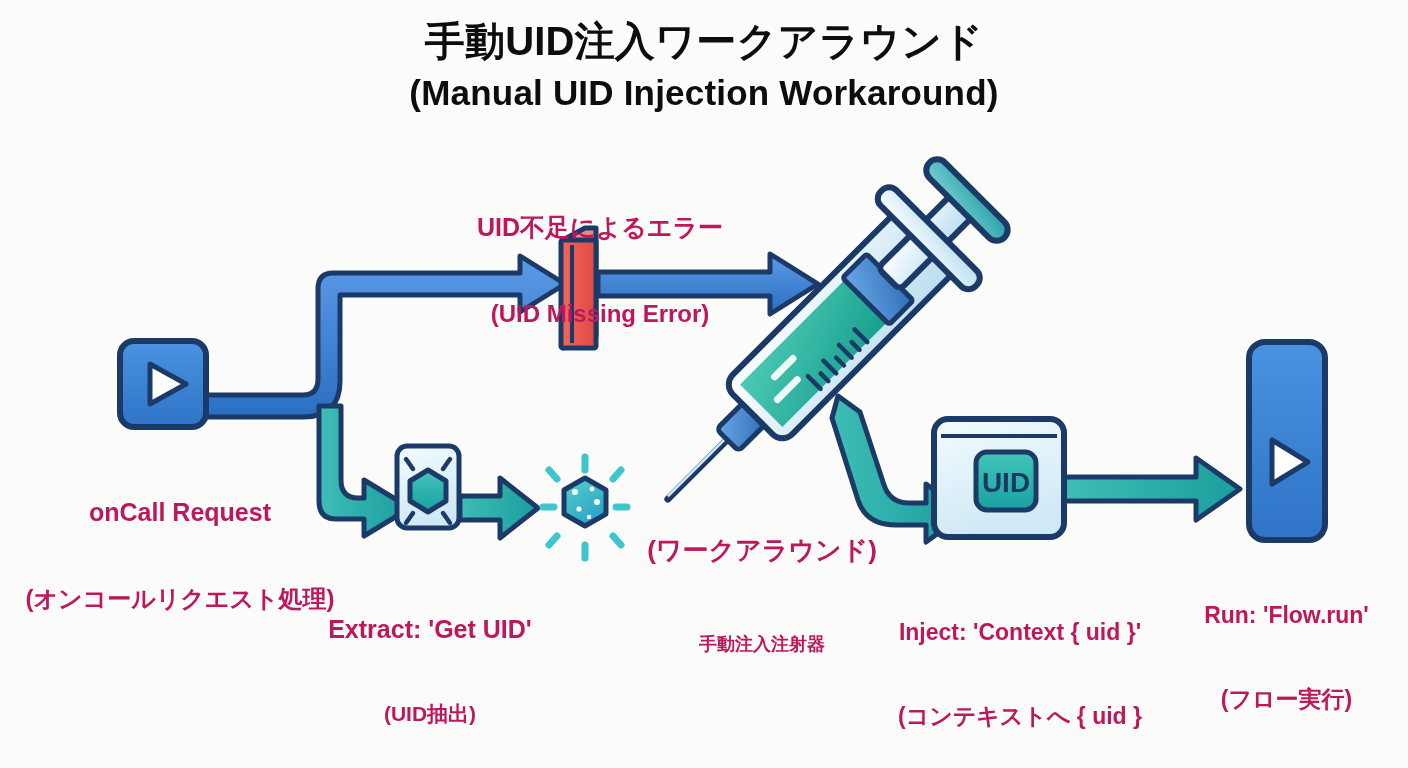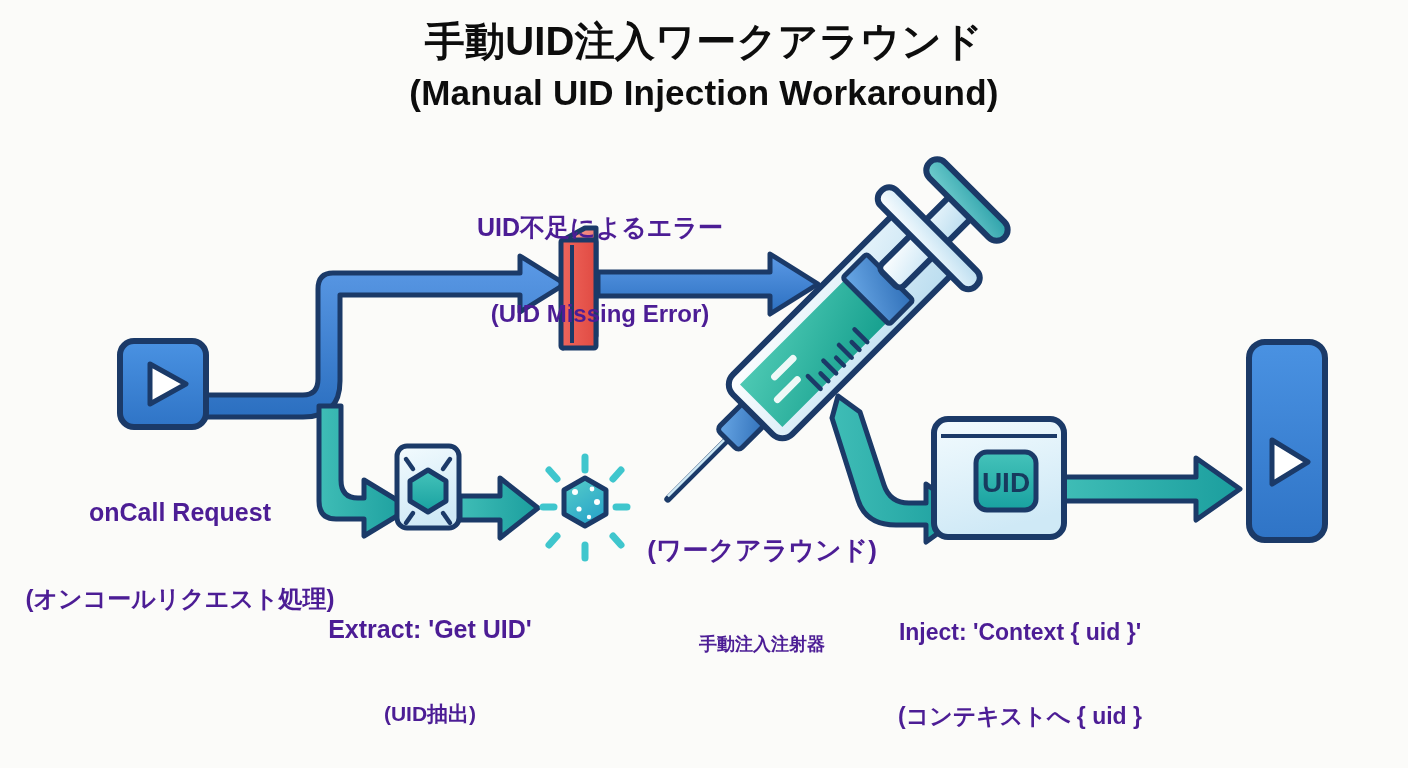--- a/index.html
+++ b/index.html
@@ -15,21 +15,21 @@
 
   .ttl{
     position:absolute;left:0;right:0;text-align:center;
     font-weight:bold;color:#0d0d0d;letter-spacing:.2px;
     white-space:pre;
   }
   #title-jp{top:18px;font-size:40px;line-height:46px;}
   #title-en{top:72px;font-size:35px;line-height:42px;}
 
   .lbl{
-    position:absolute;text-align:center;font-weight:bold;color:#4c1d95;
+    position:absolute;text-align:center;font-weight:bold;color:#be185d;
     line-height:1.16;white-space:pre;
   }
   .lbl .en{display:block;}
   .lbl .jp{display:block;}
 
   #label-error{left:380px;top:155px;width:440px;font-size:25px;}
   #label-error .en{font-size:24px;}
   #label-oncall{left:20px;top:440px;width:320px;font-size:25px;}
   #label-oncall .jp{font-size:24px;}
   #label-extract{left:265px;top:557px;width:330px;font-size:25px;}
@@ -238,14 +238,18 @@
     <span class="jp">(ワークアラウンド)</span>
     <span class="jp2">手動注入注射器</span>
   </div>
 
   <div class="lbl" id="label-inject">
     <span class="en">Inject: 'Context { uid }'</span>
     <span class="jp">(コンテキストへ { uid }</span>
     
   </div>
 
+  <div class="lbl" id="label-run">
+    <span class="en">Run: 'Flow.run'</span>
+    <span class="jp">(フロー実行)</span>
+  </div>
 
 </div>
 
 </body></html>

